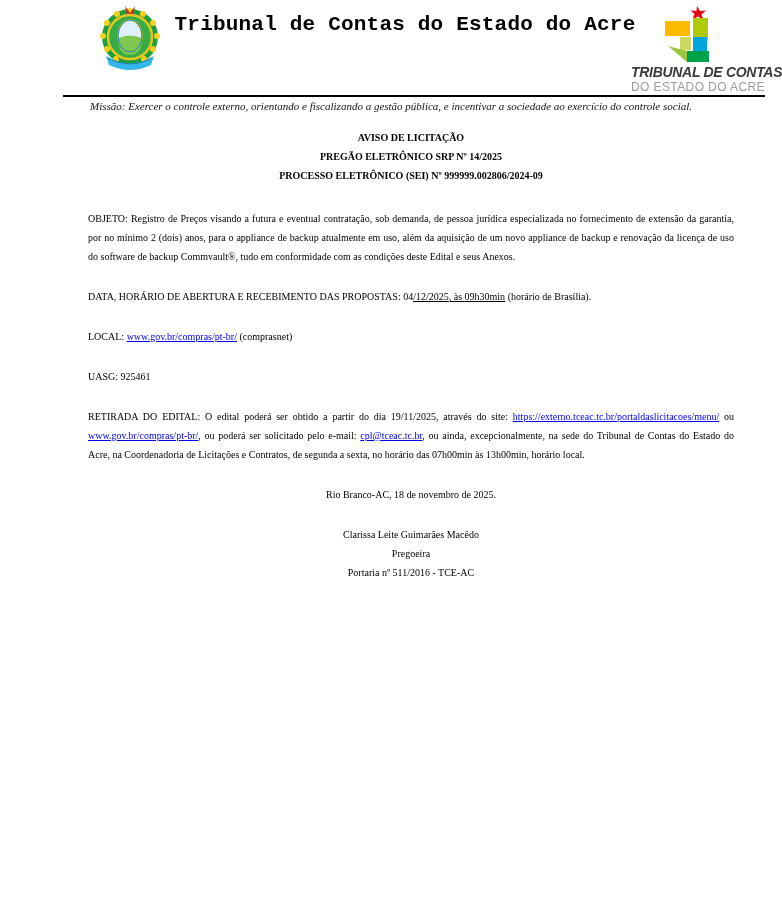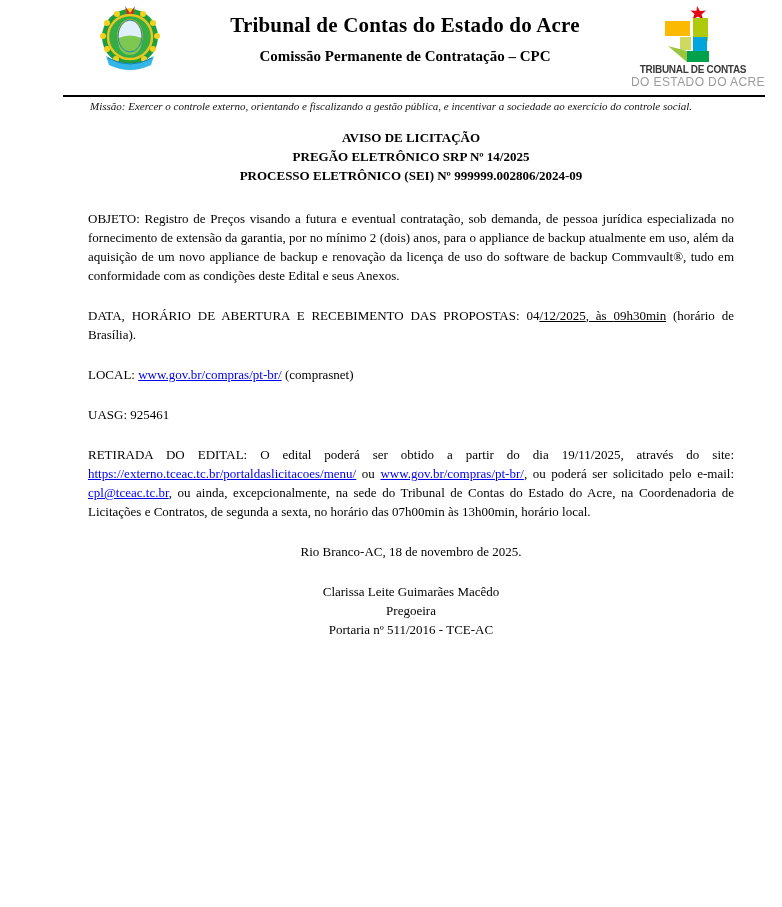--- a/index.html
+++ b/index.html
@@ -5,38 +5,38 @@
   * { margin:0; padding:0; box-sizing:border-box; }
   html,body { background:#fff; }
   .page {
     position:relative; width:782px; height:907px; background:#ffffff;
     font-family:"Liberation Serif", serif; color:#000; overflow:hidden;
   }
   
   .coat { position:absolute; left:95px; top:5px; width:70px; height:70px; }
   .head-center {
     position:absolute; left:165px; top:13px; width:480px; text-align:center;
-    font-family:Liberation Serif, serif; font-weight:bold;
+    font-family:Liberation Mono, monospace; font-weight:bold;
   }
   .org-title { font-size:21px; letter-spacing:0.2px; }
   .org-subtitle { font-size:15px; margin-top:10px; }
   .tce {
     position:absolute; left:631px; top:6px; width:124px; text-align:center;
     font-family:"Liberation Sans", sans-serif;
   }
   .tce svg { display:block; margin:0 auto; }
-  .tce-l1 { font-size:10px; font-weight:bold; color:#3a3a3a; letter-spacing:-0.3px; white-space:nowrap; }
+  .tce-l1 { font-size:14px; font-weight:bold; color:#3a3a3a; letter-spacing:-0.3px; white-space:nowrap;font-style:italic; }
   .tce-l2 { font-size:12px; color:#9b9b9b; letter-spacing:0.4px; white-space:nowrap; }
   .rule { position:absolute; left:63px; top:95px; width:702px; border-top:2px solid #000; }
   .mission {
     position:absolute; left:0; top:100px; width:100%; text-align:center;
     font-family:Liberation Serif, serif; font-style:italic; font-size:11px; color:#111;
   }
   
-  .content { position:absolute; left:88px; top:128px; width:646px; font-size:13px; line-height:19px; }
+  .content { position:absolute; left:88px; top:128px; width:646px; font-size:10px; line-height:19px; }
   .title-block { text-align:center; font-weight:bold; margin-bottom:24px; }
   .para { text-align:justify; margin-bottom:21px; }
   .b { font-weight:normal; }
   .u { text-decoration:underline; }
   a.link { color:#0000ee; text-decoration:underline; cursor:pointer; }
   .closing-date { text-align:center; }
   .signature { text-align:center; margin-top:21px; }
 </style>
 </head>
 <body>
@@ -64,21 +64,20 @@
       <ellipse cx="35" cy="31" rx="12" ry="16" fill="#dff0fa" stroke="#e8c520" stroke-width="1.5"></ellipse>
       <path d="M23.5 33 q11.5 -5 23 0 l0 5 a11.5 12 0 0 1 -23 0 z" fill="#7ec850"></path>
       <ellipse cx="35" cy="31" rx="12" ry="16" fill="none" stroke="#2a7fbf" stroke-width="1"></ellipse>
       <path d="M11 51 q24 15 48 0 l-3 9 q-21 10 -42 0 z" fill="#35b6e8"></path>
       <path d="M13 53 q22 12 44 0" stroke="#1c7fb0" stroke-width="1" fill="none"></path>
     </svg>
   </div>
 
   <div class="head-center">
     <div class="org-title">Tribunal de Contas do Estado do Acre</div>
-    <div class="org-subtitle">Comissão Permanente de Contratação – CPC</div>
   </div>
 
   <div class="tce">
     <svg width="68" height="58" viewBox="0 0 68 58">
       <polygon points="38,0 41,5 47,4.5 42.5,8.5 44.5,14 39,10.5 33.5,13.5 35.5,8 31.5,4.5 37.5,4.8" fill="#e30613"></polygon>
       <rect x="6" y="15" width="25" height="15" fill="#fbba00"></rect>
       <polygon points="31,15 34,12 34,30 31,30" fill="#ffffff"></polygon>
       <rect x="34" y="12" width="15" height="23" fill="#afca0b"></rect>
       <rect x="21" y="31" width="11" height="13" fill="#cdd95f"></rect>
       <rect x="34" y="31" width="14" height="16" fill="#00a5dc"></rect>

